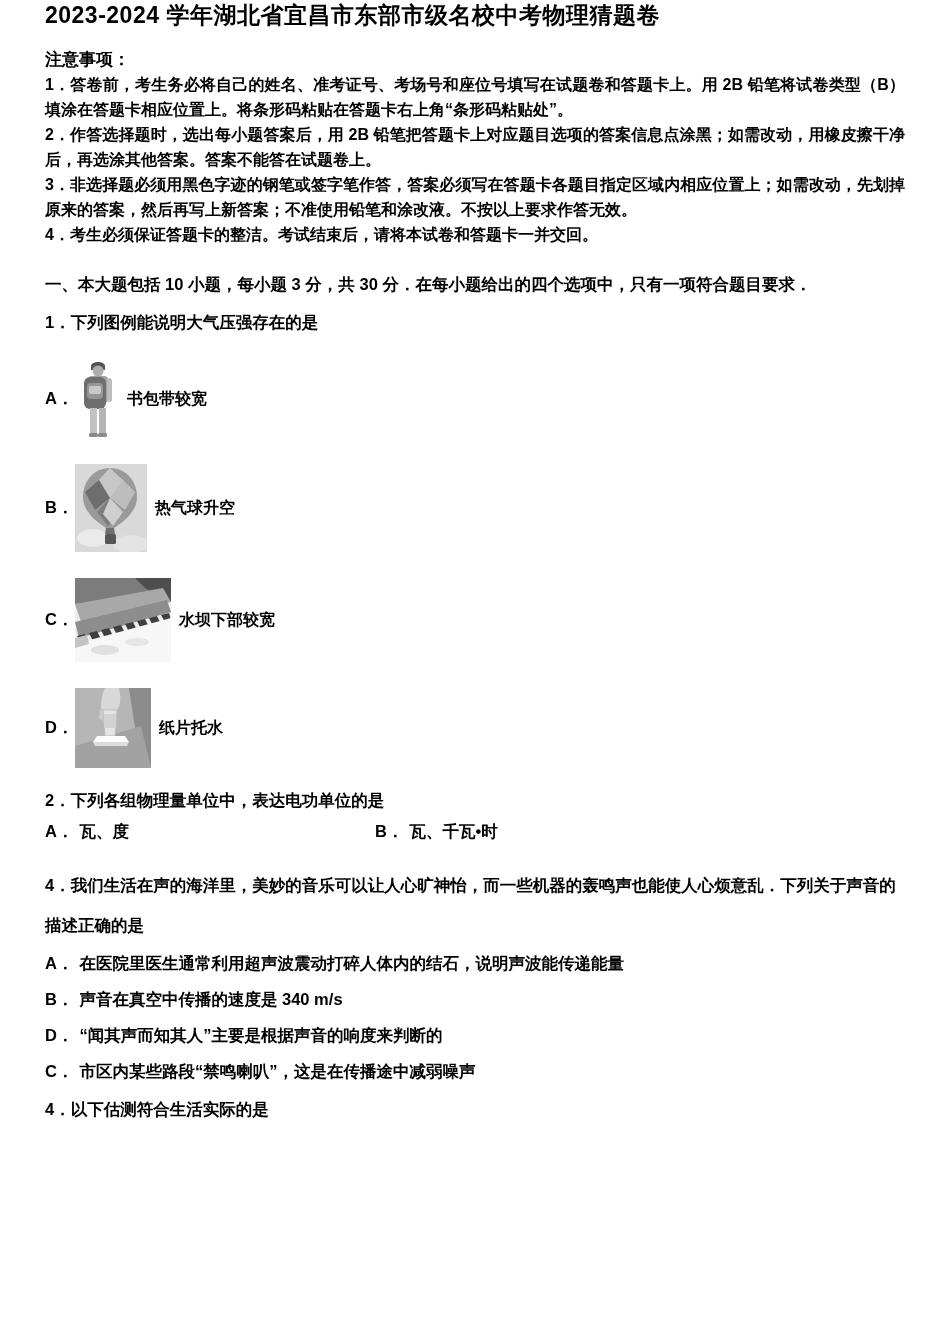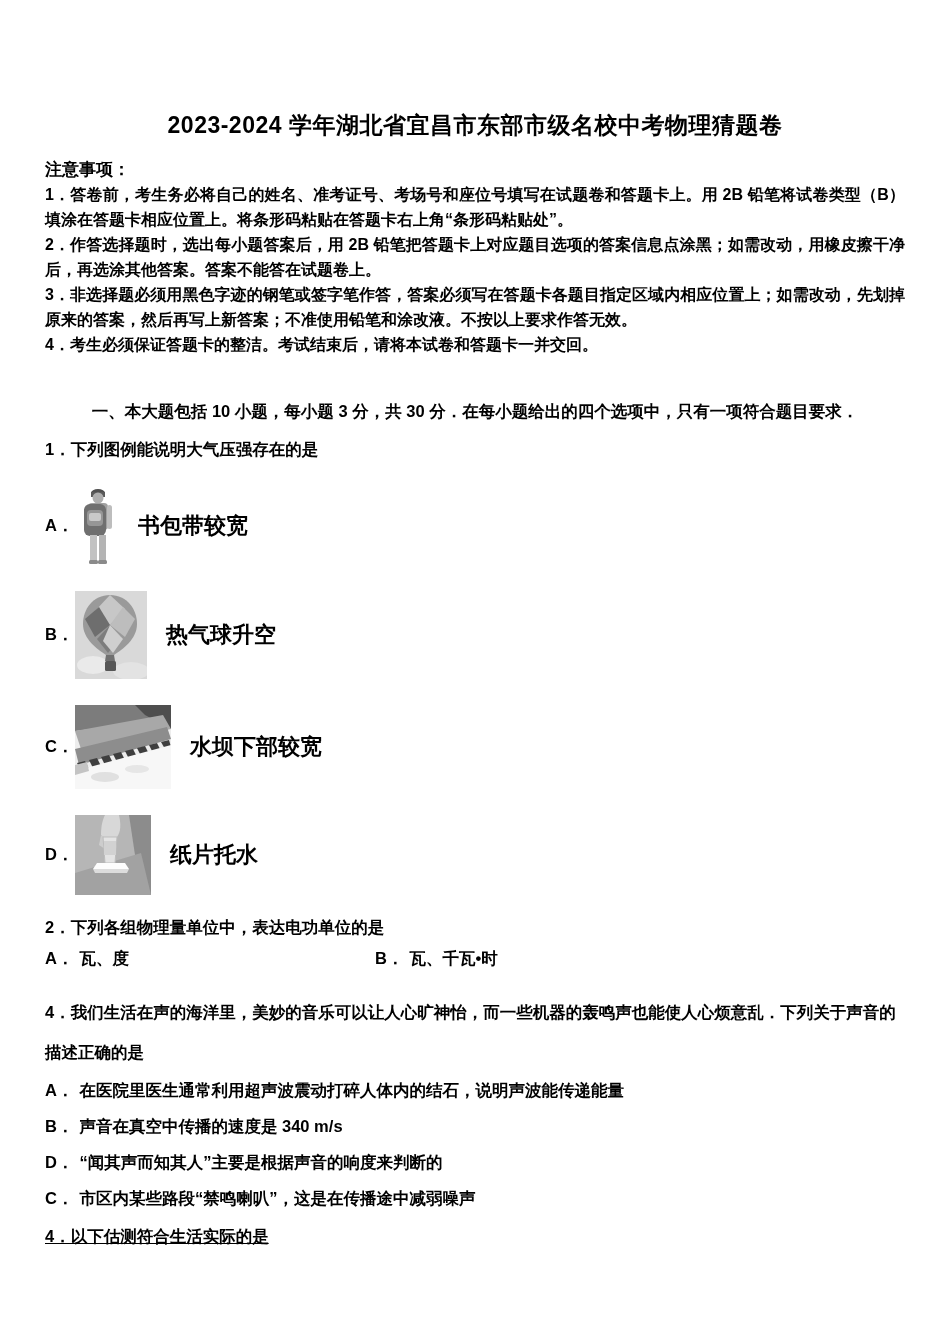--- a/index.html
+++ b/index.html
@@ -10,61 +10,58 @@
     margin: 0 auto;
     background: #ffffff;
     color: #000;
     font-family: "Liberation Sans", "DejaVu Sans", sans-serif;
     font-weight: bold;
     padding: 0 45px;
     overflow: hidden;
     position: relative;
   }
   .doc-title {
-    padding-top: 110px;
-    text-align: center;
     font-size: 23px;
     letter-spacing: 0.5px;
   }
   .notice-heading {
     margin-top: 16px;
     font-size: 17px;
     line-height: 25px;
   }
   .notice-item {
     font-size: 16px;
     line-height: 25px;
     text-align: justify;
   }
   .section-heading {
-    margin-top: 42px;
+    margin-top: 25px;
     font-size: 16.5px;
     line-height: 24px;
-    text-align: center;
   }
   .q-stem {
     font-size: 16.5px;
     line-height: 24px;
     margin-top: 14px;
   }
   .q3-stem { line-height: 40px; margin-top: 16px; }
   
   .pic-option {
     display: flex;
     align-items: center;
     margin-top: 26px;
   }
   .pic-option .opt-label {
     width: 30px;
     font-size: 16.5px;
     flex: 0 0 30px;
   }
   .pic-option .opt-caption {
-    margin-left: 19px;
-    font-size: 22px;
+    margin-left: 8px;
+    font-size: 16px;
   }
   .photo { display: block; line-height: 0; }
   
   .mc-row {
     display: flex;
     margin-top: 2px;
   }
   .mc-cell {
     font-size: 16.5px;
     line-height: 35px;
@@ -186,15 +183,15 @@
     <div class="mc-cell left"><span class="opt-label-inline">A．</span><span>瓦、度</span></div>
     <div class="mc-cell"><span class="opt-label-inline">B．</span><span>瓦、千瓦•时</span></div>
   </div>
 
   <div class="q-stem q3-stem">4．我们生活在声的海洋里，美妙的音乐可以让人心旷神怡，而一些机器的轰鸣声也能使人心烦意乱．下列关于声音的描述正确的是</div>
   <div class="stack-opt"><span class="opt-label-inline">A．</span><span>在医院里医生通常利用超声波震动打碎人体内的结石，说明声波能传递能量</span></div>
   <div class="stack-opt"><span class="opt-label-inline">B．</span><span>声音在真空中传播的速度是 340 m/s</span></div>
   <div class="stack-opt"><span class="opt-label-inline">D．</span><span>“闻其声而知其人”主要是根据声音的响度来判断的</span></div>
   <div class="stack-opt"><span class="opt-label-inline">C．</span><span>市区内某些路段“禁鸣喇叭”，这是在传播途中减弱噪声</span></div>
 
-  <div class="stack-opt" style="margin-top:2px;text-decoration:underline;">4．以下估测符合生活实际的是</div>
+  <div class="stack-opt" style="margin-top:2px;">4．以下估测符合生活实际的是</div>
 
 </div>
 
 </body></html>

